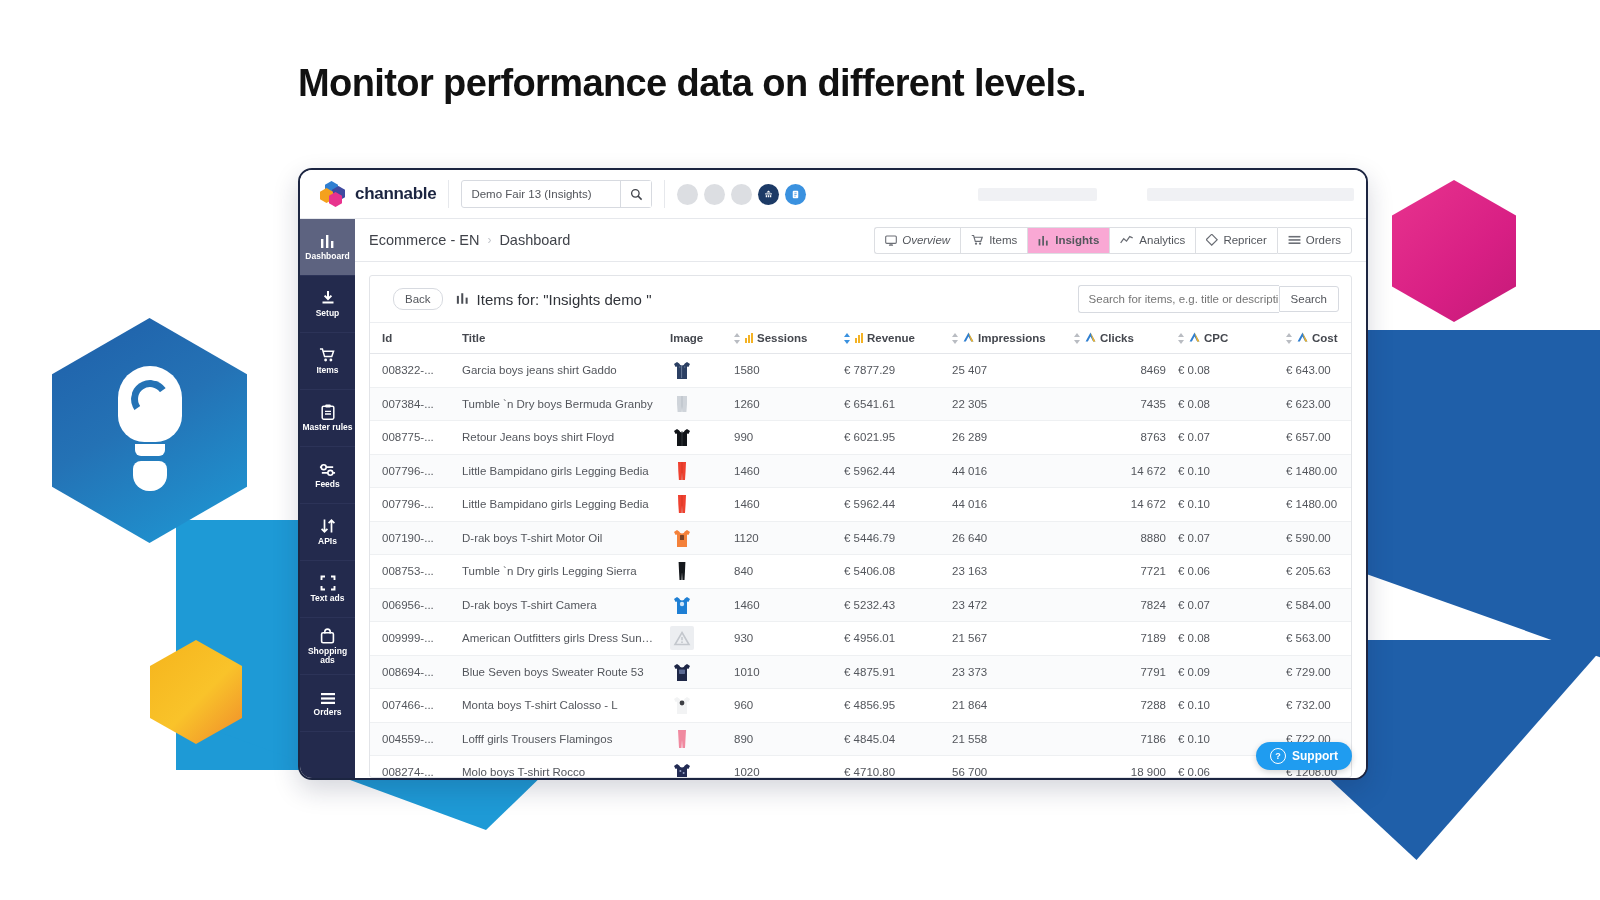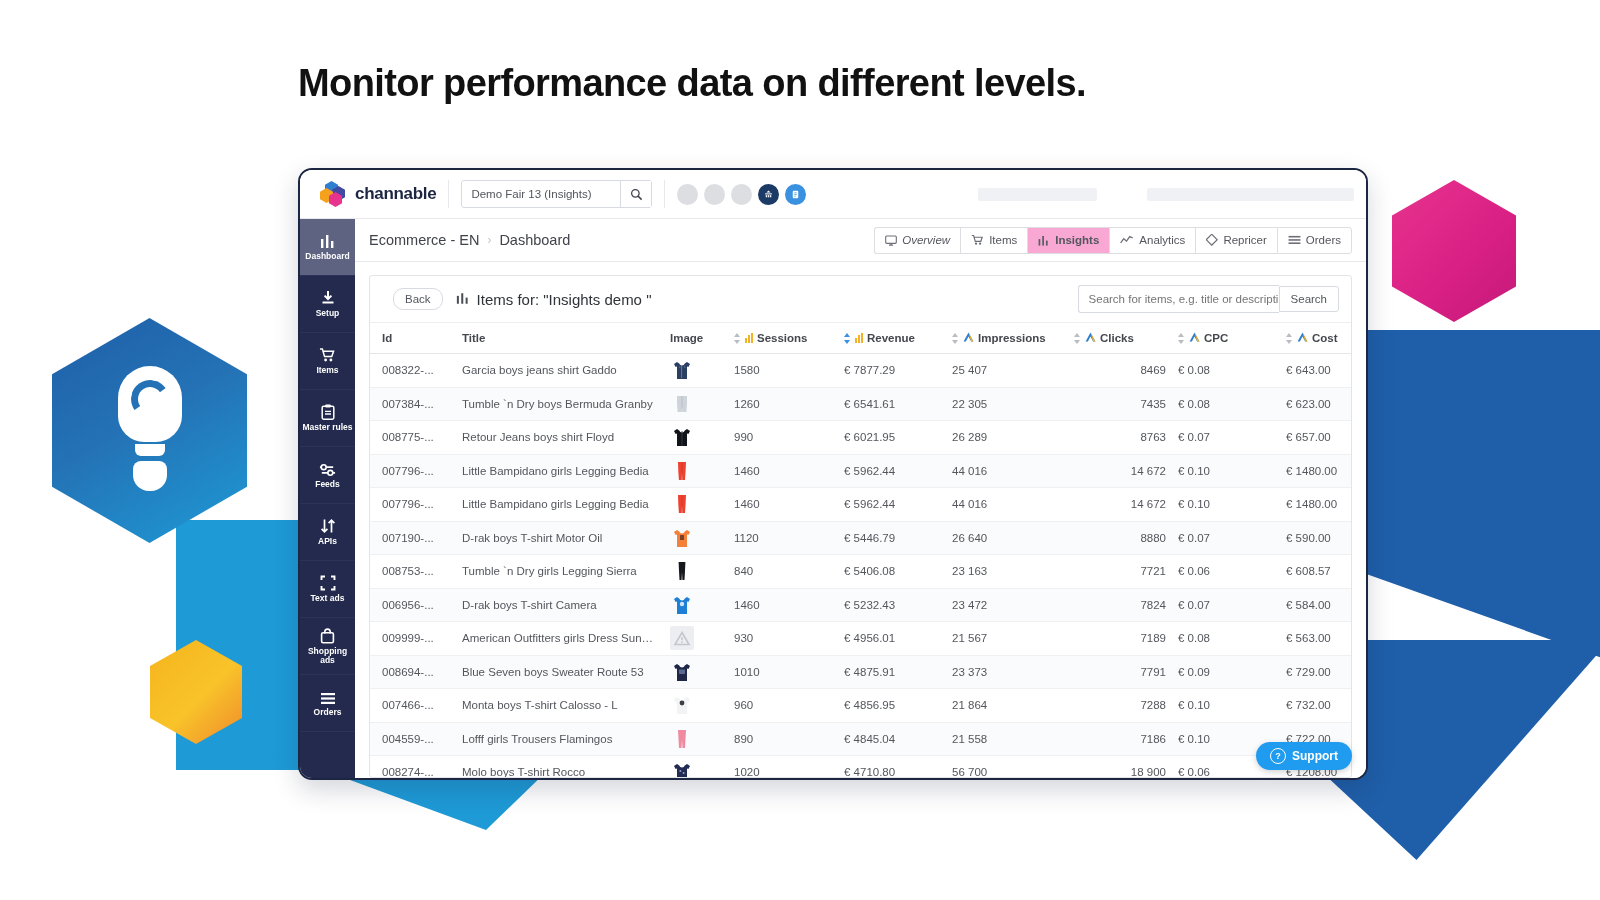--- a/index.html
+++ b/index.html
@@ -585,21 +585,21 @@
                   <td class="col-id">008753-...</td>
                   <td class="col-title">Tumble `n Dry girls Legging Sierra</td>
                   <td class="col-image"><span><svg class="thumb" viewBox="0 0 24 24">
                         <path d="M8.6 3h6.8l-.4 9-.5 9h-2.1l-.4-8-.4 8H9.5L9 12z" fill="#15181c"></path>
                       </svg></span></td>
                   <td class="col-sessions">840</td>
                   <td class="col-revenue">€ 5406.08</td>
                   <td class="col-impr">23 163</td>
                   <td class="col-clicks">7721</td>
                   <td class="col-cpc">€ 0.06</td>
-                  <td class="col-cost">€ 608.57</td>
+                  <td class="col-cost">€ 205.63</td>
                 </tr>
                 <tr>
                   <td class="col-id">006956-...</td>
                   <td class="col-title">D-rak boys T-shirt Camera</td>
                   <td class="col-image"><span><svg class="thumb" viewBox="0 0 24 24">
                         <path d="M7 4 4 6l1.6 3L7 8.4V21h10V8.4L18.4 9 20 6l-3-2-2.2 1.6a3 3 0 0 1-5.6 0z" fill="#1e7fd4"></path>
                         <circle cx="12" cy="11" r="2.2" fill="#cfe5f8"></circle>
                       </svg></span></td>
                   <td class="col-sessions">1460</td>
                   <td class="col-revenue">€ 5232.43</td>

